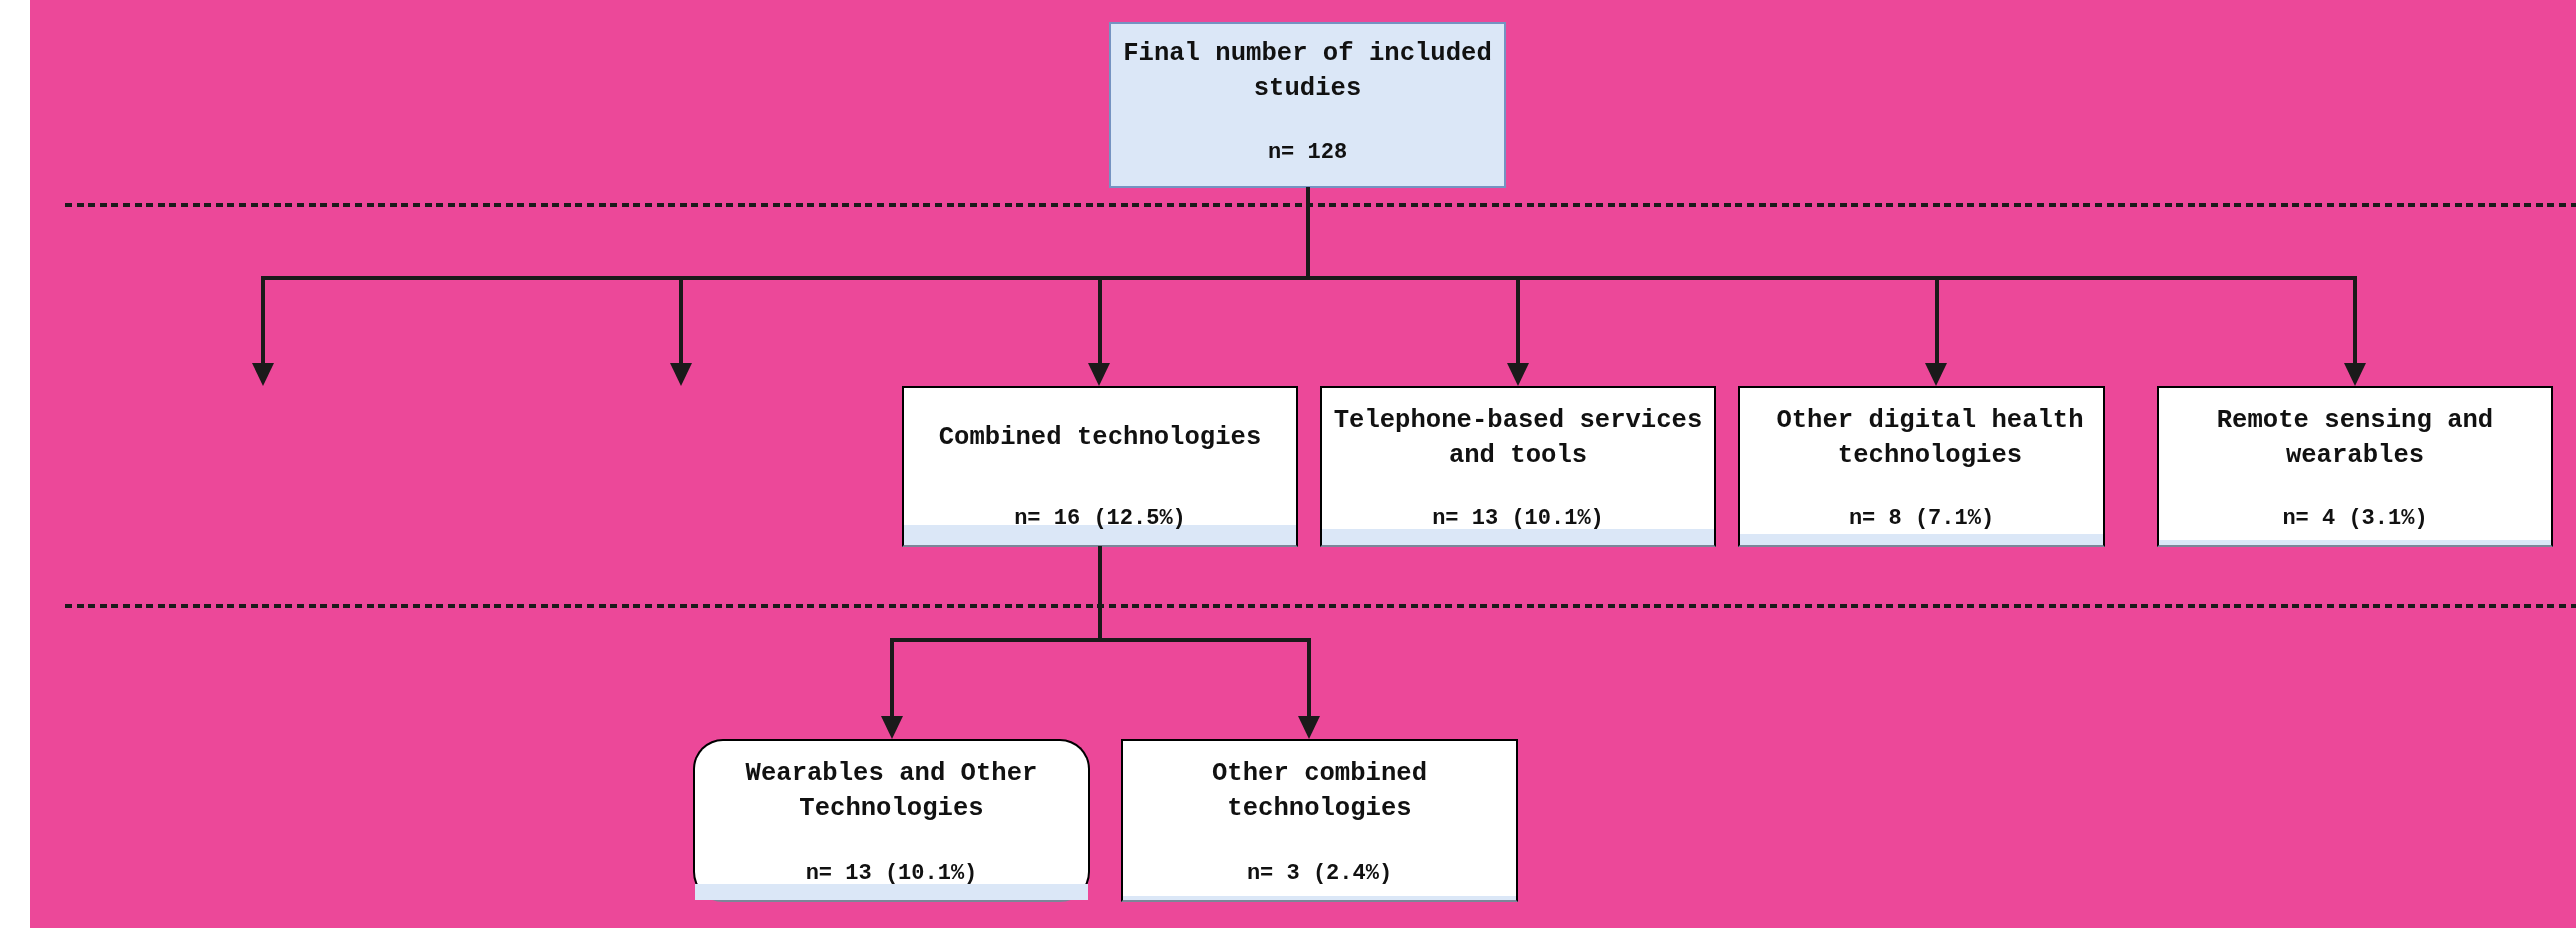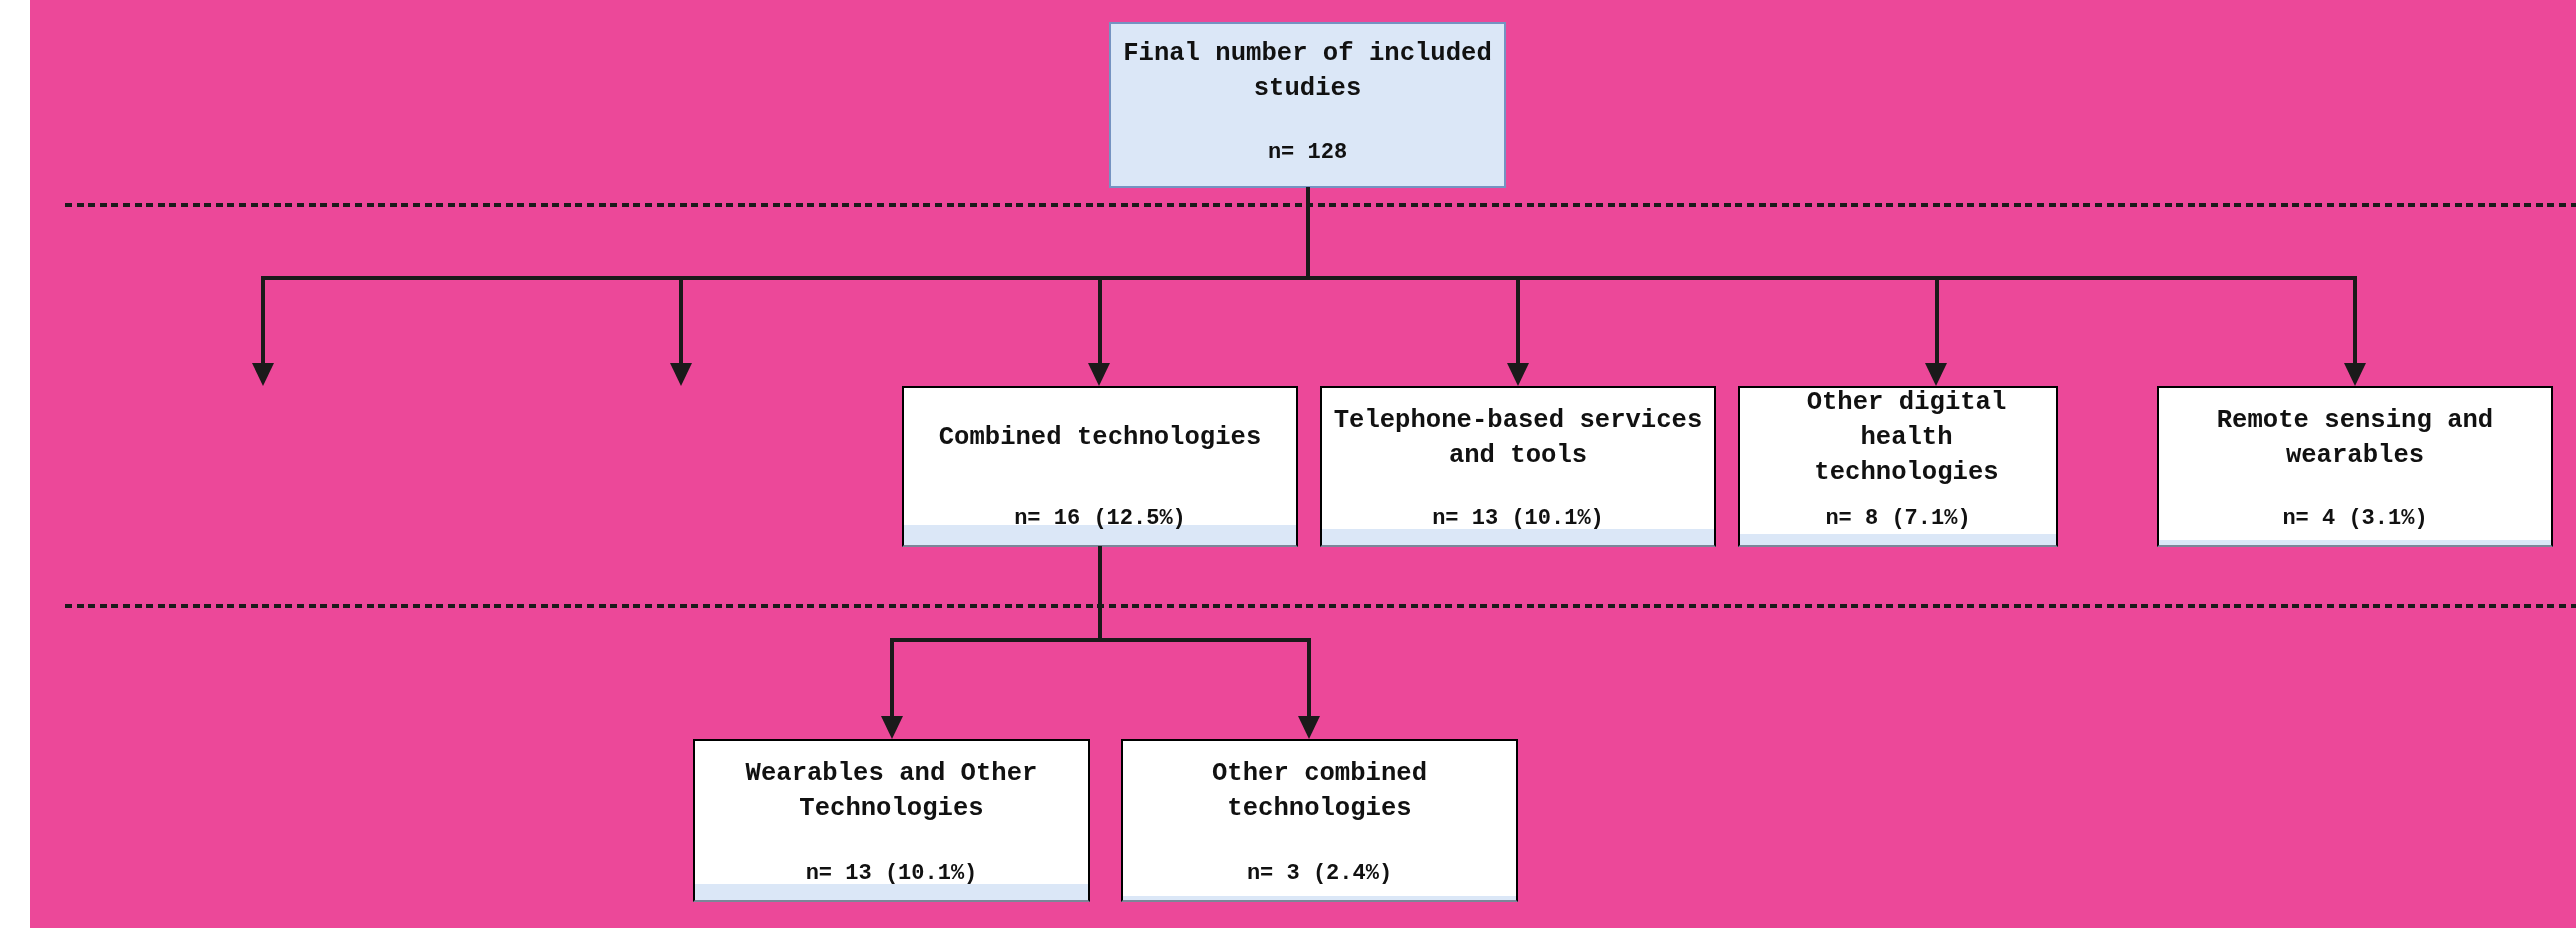--- a/index.html
+++ b/index.html
@@ -115,21 +115,21 @@
 
   <div class="node has-strip" style="left:1290px; top:386px; width:396px; height:161px;">
     <div class="strip" style="height: 10.1%;"></div>
     <div class="label-zone">
       <div class="label">Telephone-based services
 and tools</div>
     </div>
     <div class="count">n= 13 (10.1%)</div>
   </div>
 
-  <div class="node has-strip" style="left:1708px; top:386px; width:320px; height:161px;padding-left:17px;">
+  <div class="node has-strip" style="left:1708px; top:386px; width:367px; height:161px;padding-left:17px;">
     <div class="strip" style="height: 7.1%;"></div>
     <div class="label-zone">
       <div class="label">Other digital health
 technologies</div>
     </div>
     <div class="count">n= 8 (7.1%)</div>
   </div>
 
   <div class="node has-strip" style="left:2127px; top:386px; width:396px; height:161px;">
     <div class="strip" style="height: 3.1%;"></div>
@@ -140,21 +140,21 @@
     <div class="count">n= 4 (3.1%)</div>
   </div>
 
   <div class="vline" style="left:1068px; top:546px; height:96px;"></div>
   <div class="hline" style="left:860px; top:638px; width:421px;"></div>
   <div class="vline" style="left:860px; top:638px; height:80px;"></div>
   <div class="vline" style="left:1277px; top:638px; height:80px;"></div>
   <div class="arrowhead" style="left:851px; top:716px;"></div>
   <div class="arrowhead" style="left:1268px; top:716px;"></div>
 
-  <div class="node has-strip" style="left:663px; top:739px; width:397px; height:163px;">
+  <div class="node has-strip" style="left:663px; top:739px; width:397px; height:163px;border-radius:30px;">
     <div class="strip" style="height: 10.1%;"></div>
     <div class="label-zone">
       <div class="label">Wearables and Other
 Technologies</div>
     </div>
     <div class="count">n= 13 (10.1%)</div>
   </div>
 
   <div class="node has-strip" style="left:1091px; top:739px; width:397px; height:163px;">
     <div class="strip" style="height: 2.4%;"></div>

